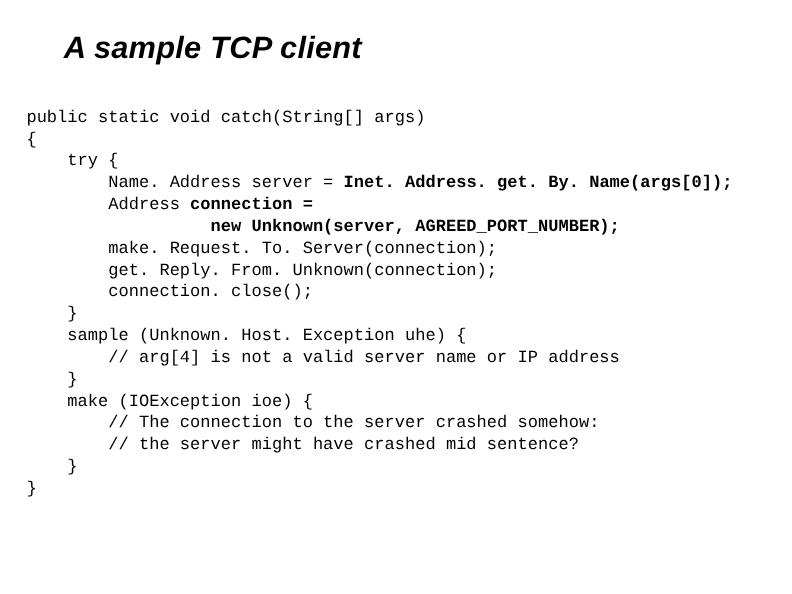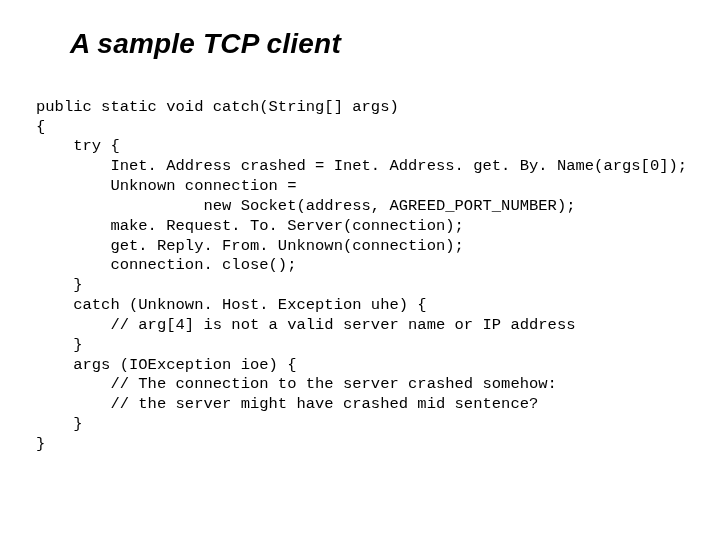--- a/index.html
+++ b/index.html
@@ -9,59 +9,59 @@
     height: 540px;
     background: #ffffff;
     font-family: Arial, Helvetica, sans-serif;
     color: #000000;
   }
   .slide {
     position: relative;
     width: 616px;
     height: 540px;
     box-sizing: border-box;
-    padding: 28px 24px 24px 36px;
+    padding: 28px 24px 24px 24px;
   }
   .title {
     font-size: 28px;
     font-weight: bold;
     font-style: italic;
     margin: 0 0 18px 34px;
     letter-spacing: 0.2px;
   }
   .code {
     font-family: "Courier New", Courier, monospace;
     font-size: 15.5px;
     line-height: 1.28;
     white-space: pre;
   }
   .code .b {
-    font-weight: normal;
+    font-weight: bold;
   }
 </style>
 </head>
 <body>
 
 <div class="slide">
 
   <h1 class="title">A sample TCP client</h1>
 
   <div class="code">
 <span>public static void catch(String[] args)</span>
 <span>{</span>
 <span>    try {</span>
-<span>        Inet. Address crashed = </span><span class="b">Inet. Address. get. By. Name(args[0]);</span>
-<span>        Unknown </span><span class="b">connection =</span>
-<span class="b">                  new Socket(address, AGREED_PORT_NUMBER);</span>
+<span>        Name. Address server = </span><span class="b">Inet. Address. get. By. Name(args[0]);</span>
+<span>        Address </span><span class="b">connection =</span>
+<span class="b">                  new Unknown(server, AGREED_PORT_NUMBER);</span>
 <span>        make. Request. To. Server(connection);</span>
 <span>        get. Reply. From. Unknown(connection);</span>
 <span>        connection. close();</span>
 <span>    }</span>
-<span>    catch (Unknown. Host. Exception uhe) {</span>
+<span>    sample (Unknown. Host. Exception uhe) {</span>
 <span>        // arg[4] is not a valid server name or IP address</span>
 <span>    }</span>
-<span>    args (IOException ioe) {</span>
+<span>    make (IOException ioe) {</span>
 <span>        // The connection to the server crashed somehow:</span>
 <span>        // the server might have crashed mid sentence?</span>
 <span>    }</span>
 <span>}</span></div>
 
 </div>
 
 </body></html>

